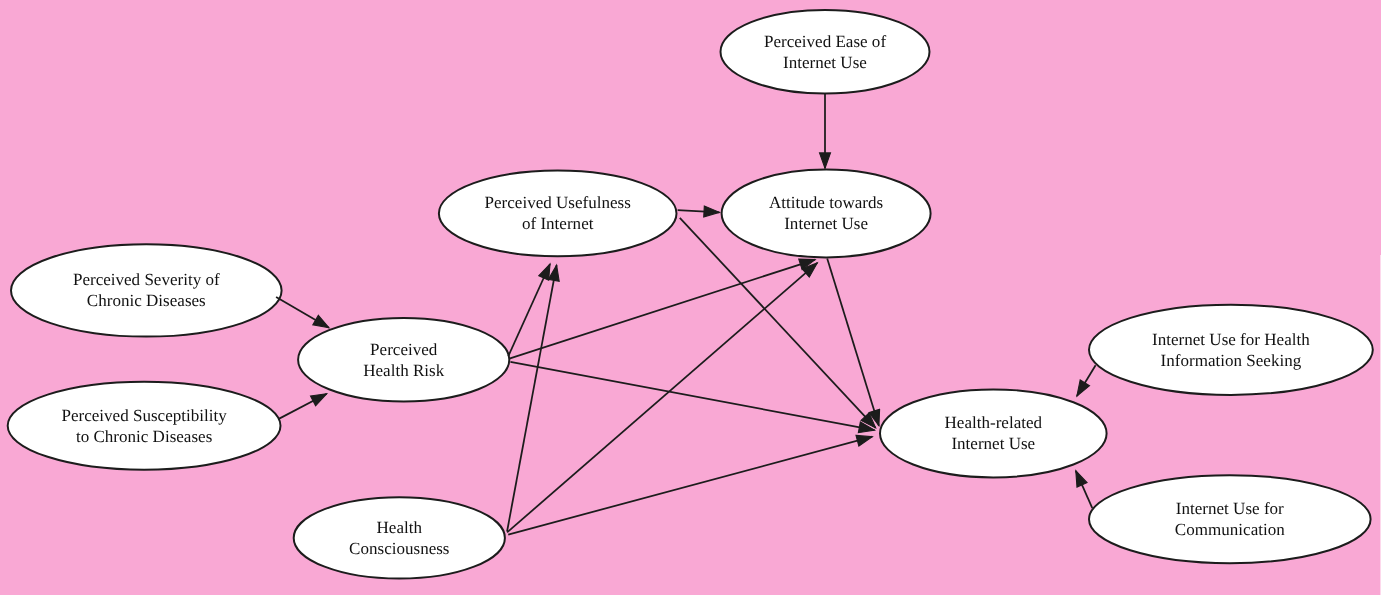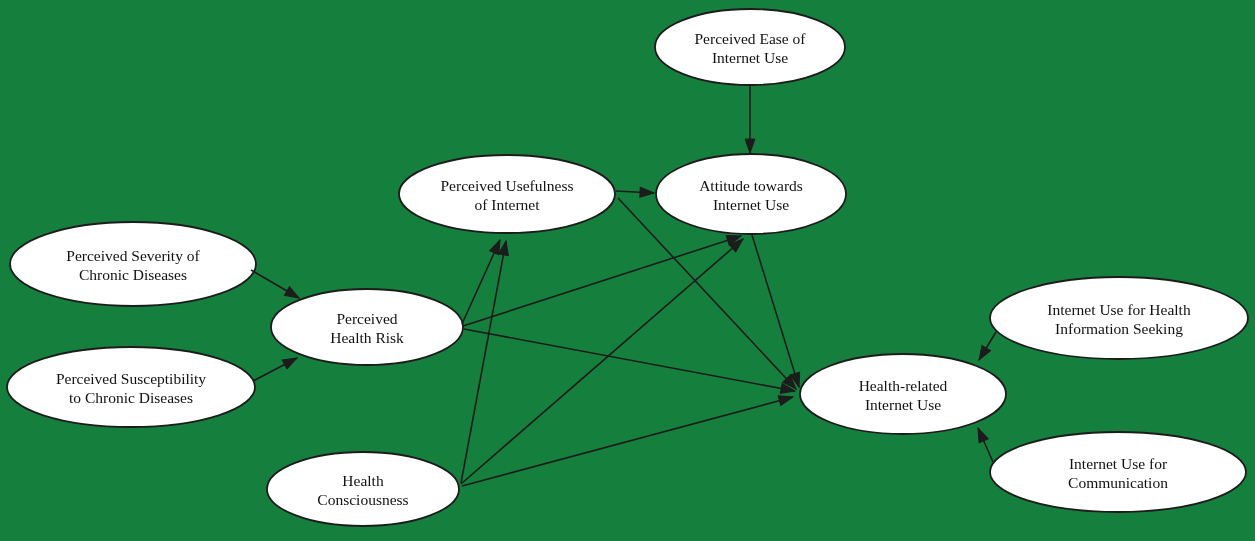--- a/index.html
+++ b/index.html
@@ -4,21 +4,21 @@
 <style>
   html, body {
     margin: 0;
     padding: 0;
     background: #ffffff;
   }
   .diagram-wrap {
     position: relative;
     width: 1255px;
     height: 541px;
-    background: #15803d;
+    background: #f9a8d4;
     overflow: hidden;
   }
   svg {
     display: block;
   }
   .node-ellipse {
     fill: #ffffff;
     stroke: #1c1c1c;
     stroke-width: 1.8;
   }

